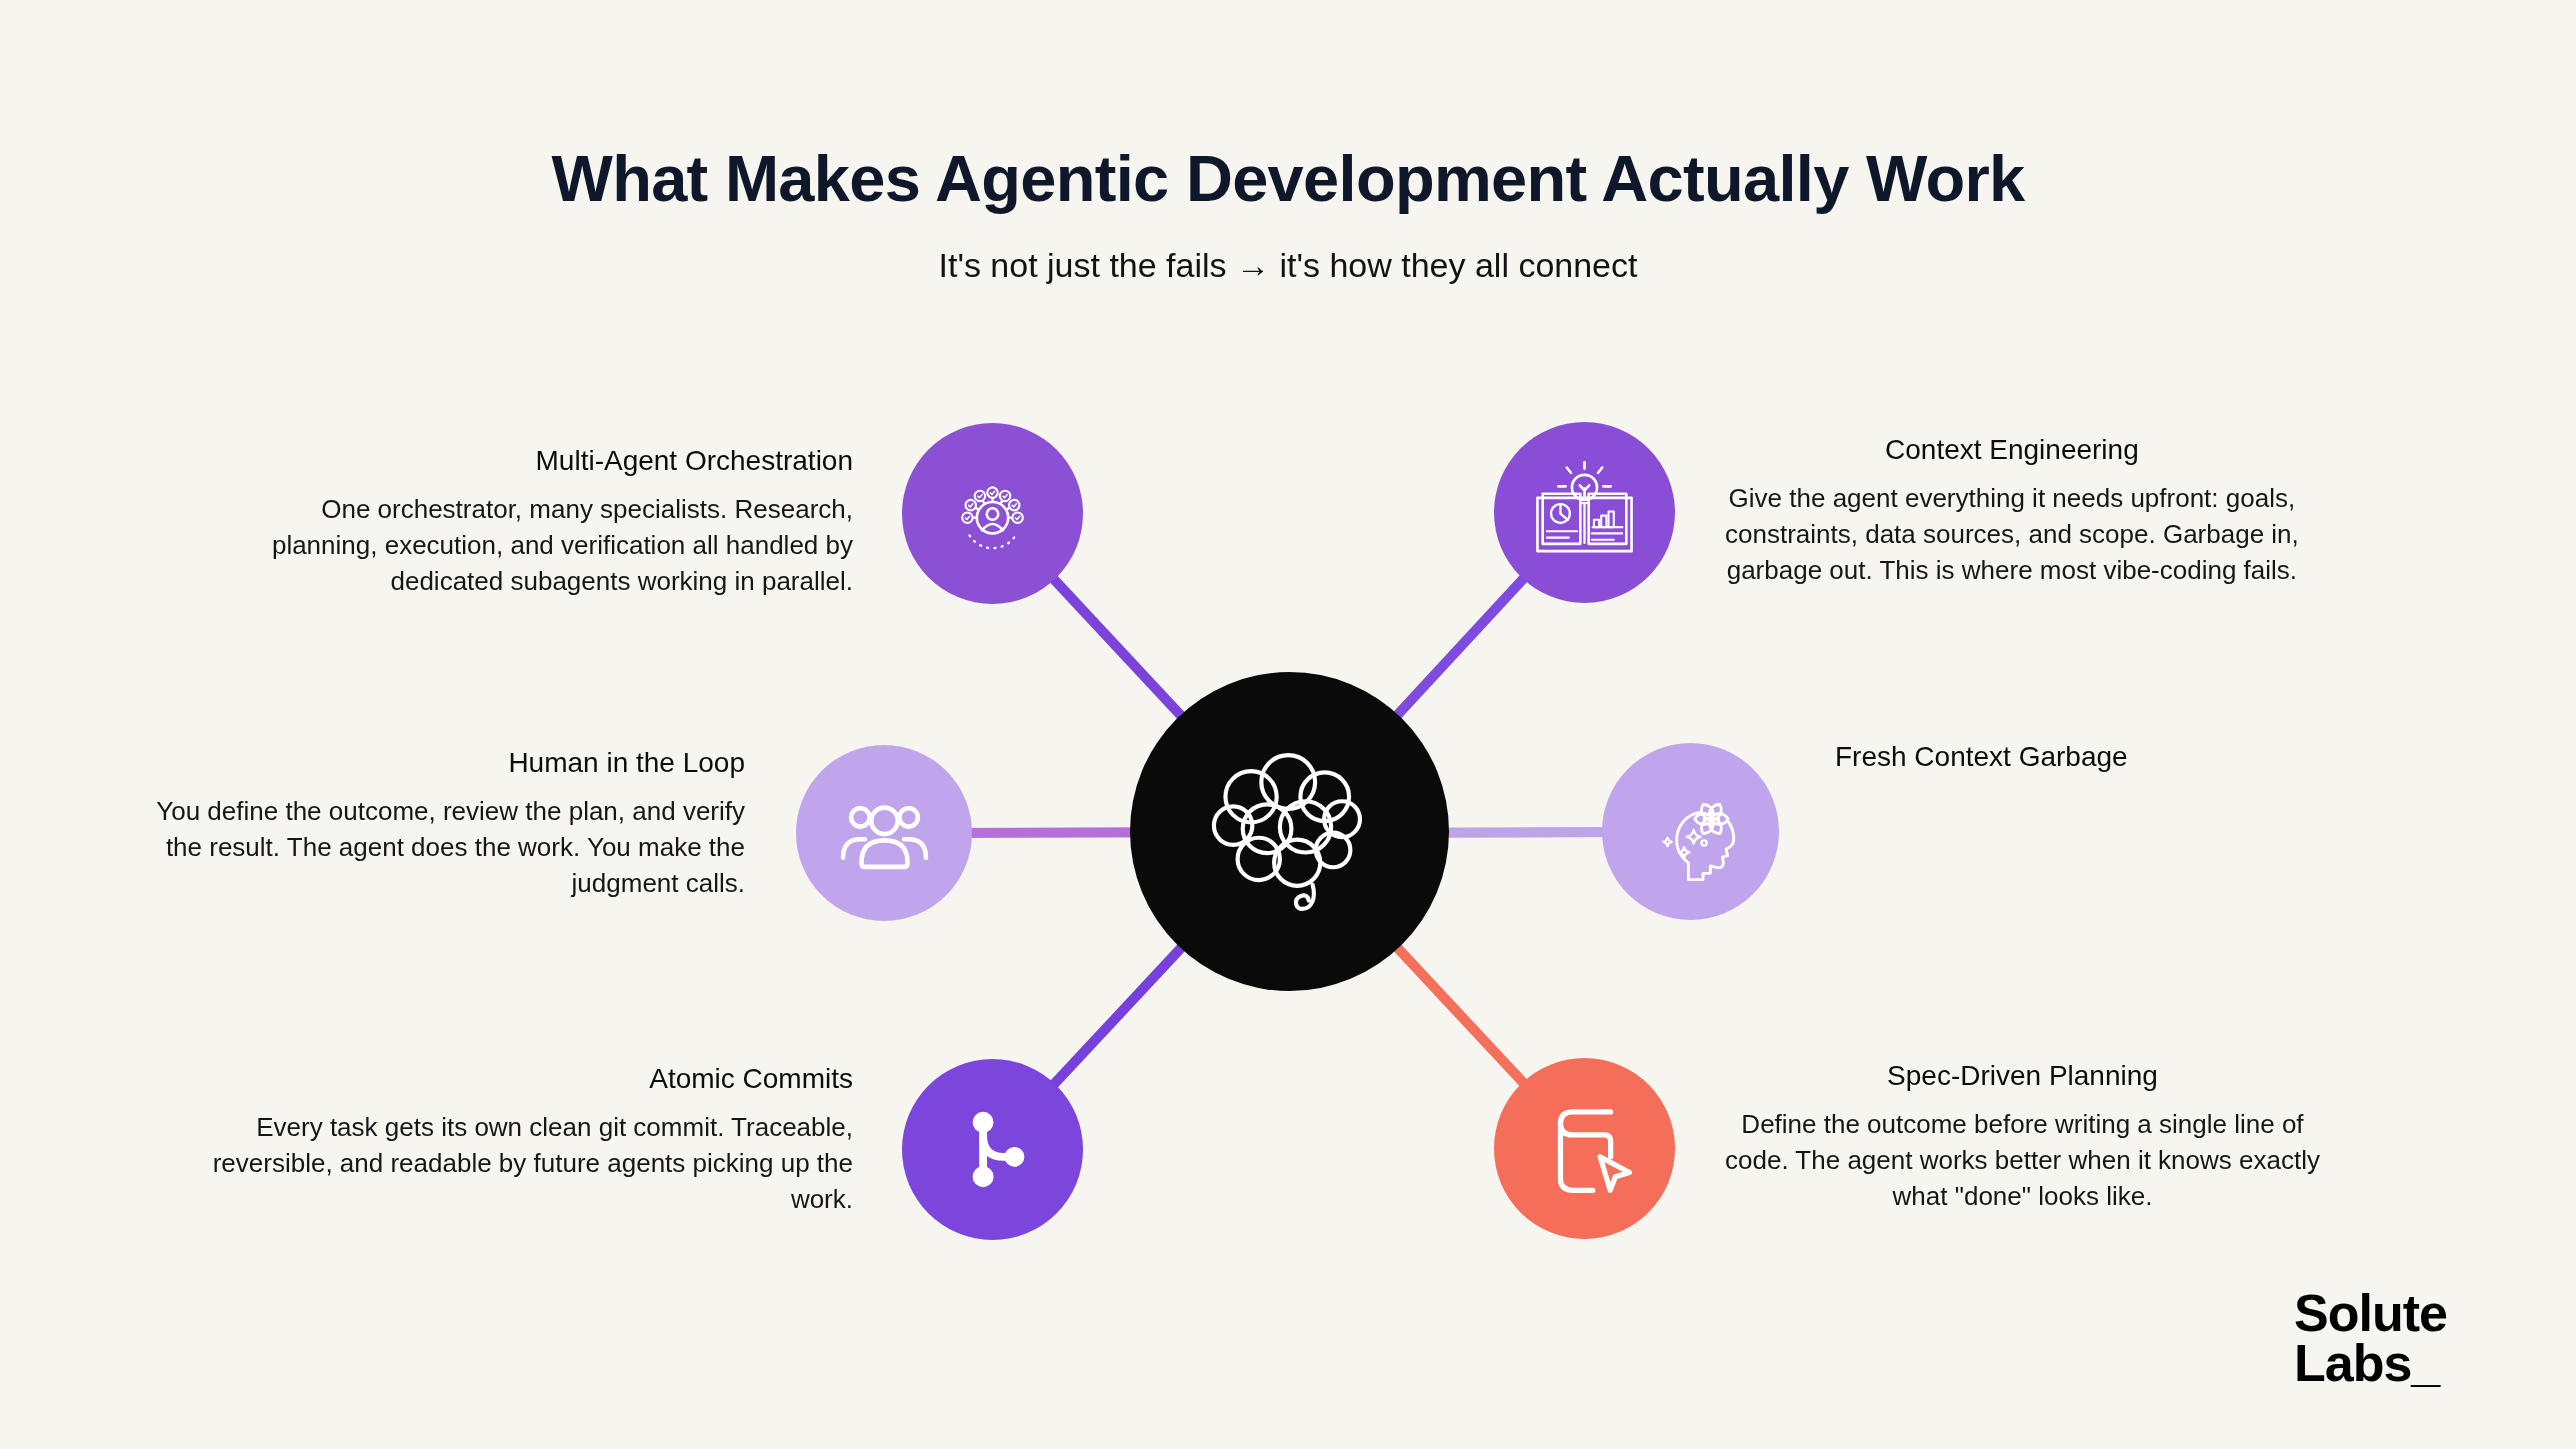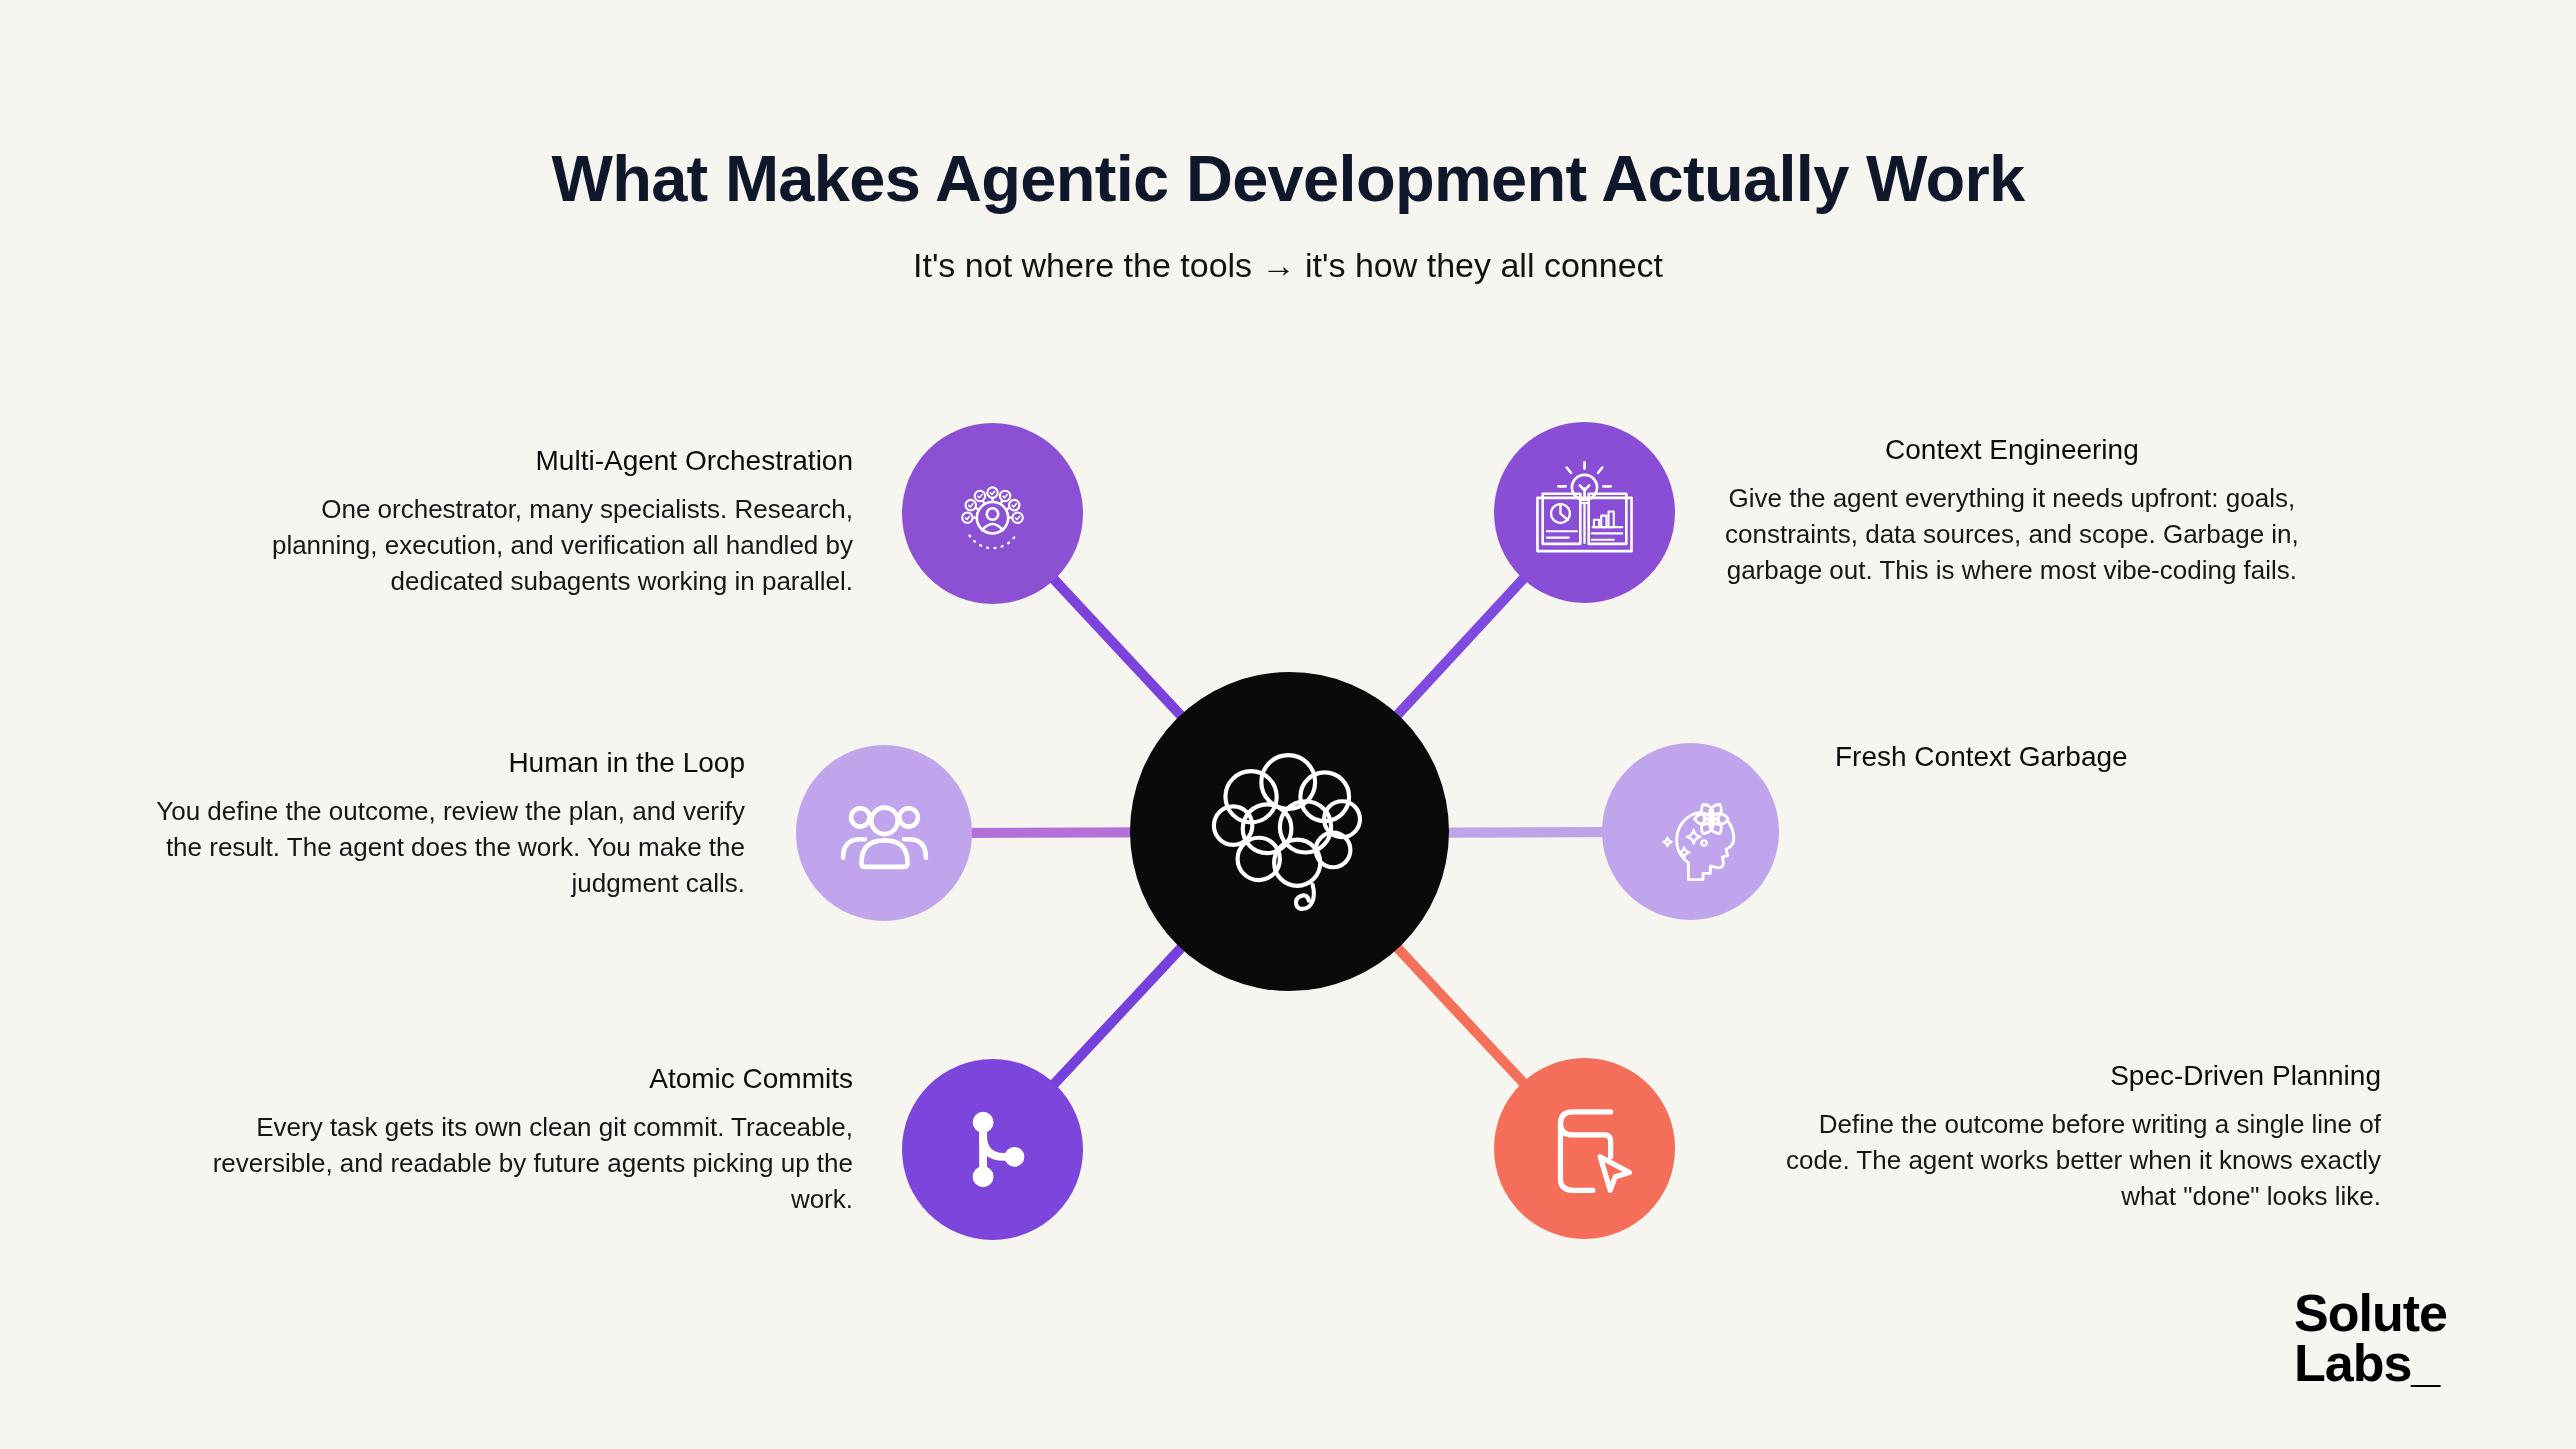--- a/index.html
+++ b/index.html
@@ -32,32 +32,32 @@
   .hub-icon{width:205px;height:180px;}
   
   .tb{position:absolute;z-index:3;}
   .node-title{font-size:28px;font-weight:normal;color:#0c0c0c;margin:0 0 13.4px 0;line-height:1.15;}
   .node-desc{font-size:26px;font-weight:400;color:#161616;line-height:36px;white-space:pre-line;}
   .tb0{top:445px;right:1723px;text-align:right;}
   .tb1{top:434px;left:1725px;text-align:center;}
   .tb2{top:747px;right:1831px;text-align:right;}
   .tb3{top:741px;left:1835px;text-align:left;}
   .tb4{top:1063px;right:1723px;text-align:right;margin-left:44px;}
-  .tb5{top:1060px;left:1786px;text-align:right;}
+  .tb5{top:1060px;left:1725px;text-align:center;}
   
   .logo{position:absolute;left:2294px;top:1288px;z-index:3;font-weight:bold;
         font-size:52px;line-height:50px;letter-spacing:-1px;color:#5B2BB0;}
   
   .ic{stroke:#FFFFFF;fill:none;stroke-linecap:round;stroke-linejoin:round;}
 </style>
 </head>
 <body style="background: rgb(247, 245, 240);">
 
 <div class="title">What Makes Agentic Development Actually Work</div>
-<div class="subtitle">It's not where the tools → it's how they all connect</div>
+<div class="subtitle">It's not just the fails → it's how they all connect</div>
 
 <svg id="connectors" width="2576" height="1449" viewBox="0 0 3840 2160">
   <line x1="1480" y1="766" x2="1922" y2="1240" stroke-width="15" stroke="#7B43DC"></line>
   <line x1="2362" y1="764" x2="1922" y2="1240" stroke-width="15" stroke="#7E4AE0"></line>
   <line x1="1318" y1="1242" x2="1922" y2="1240" stroke-width="15" stroke="#B46FD8"></line>
   <line x1="2520" y1="1240" x2="1922" y2="1242" stroke-width="15" stroke="#BCA4E9"></line>
   <line x1="1480" y1="1714" x2="1922" y2="1240" stroke-width="15" stroke="#7640DD"></line>
   <line x1="2362" y1="1712" x2="1922" y2="1240" stroke-width="15" stroke="#F4705B"></line>
 </svg>
 

